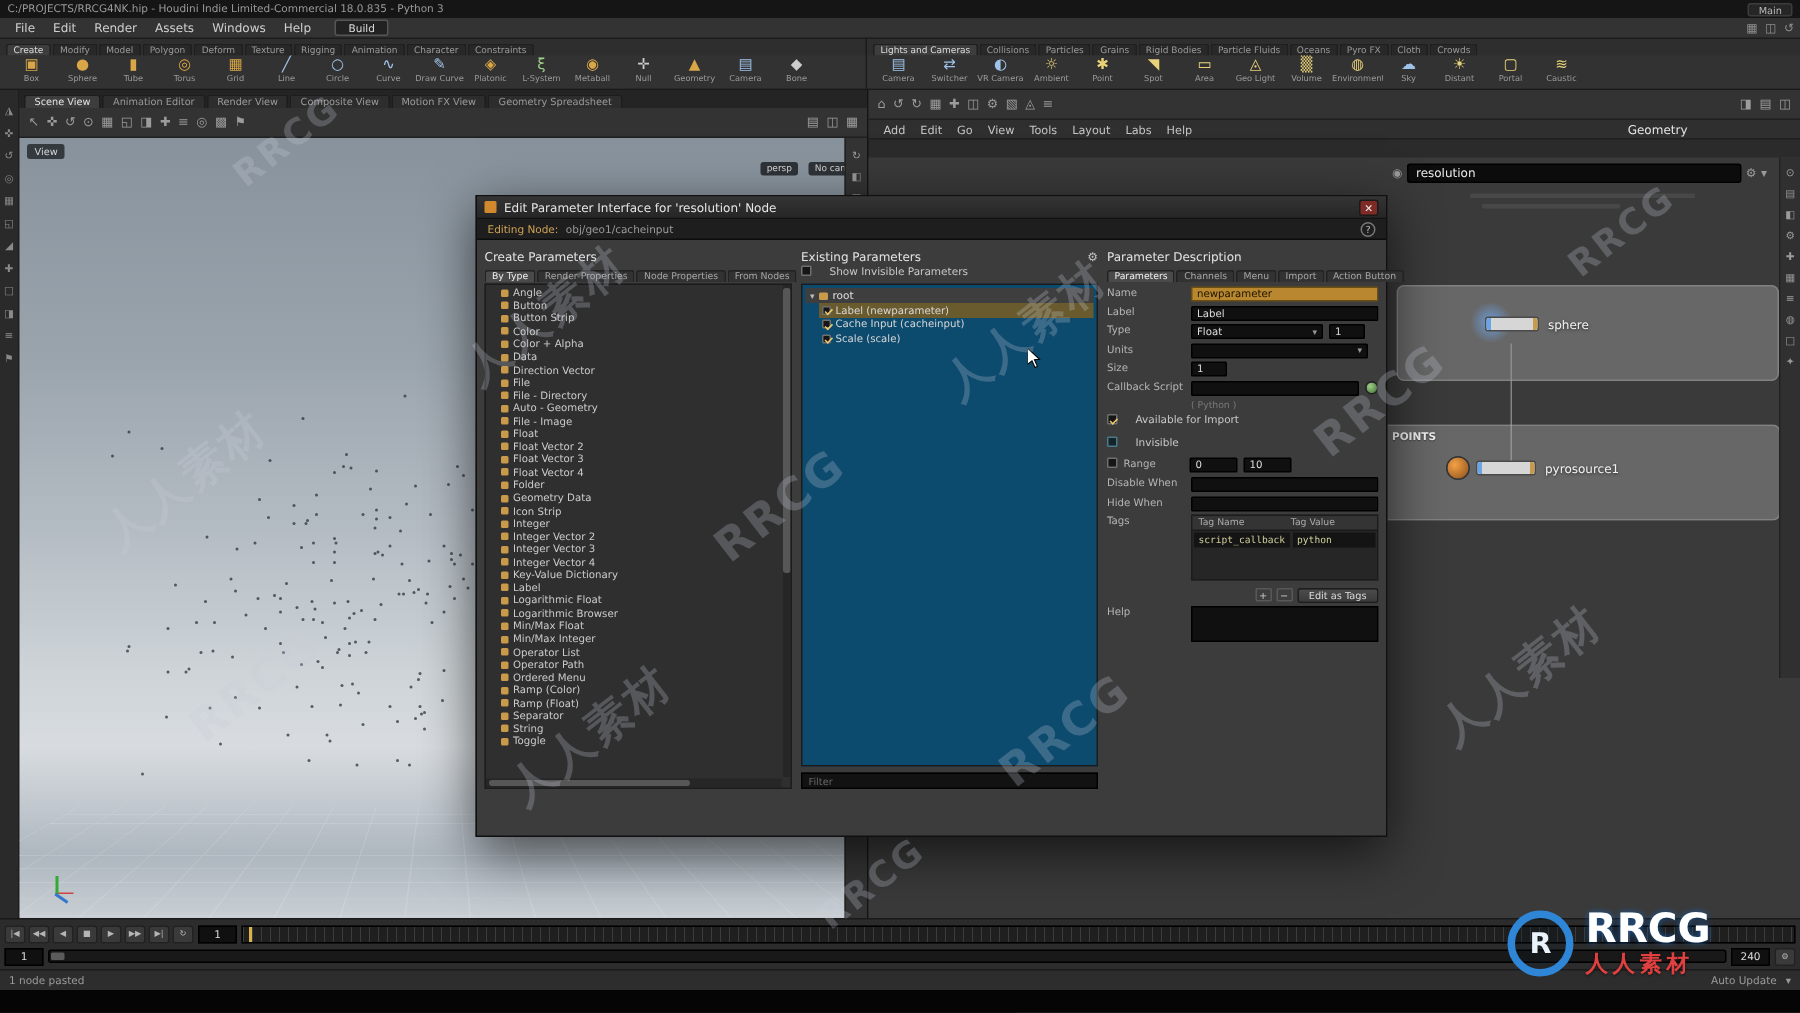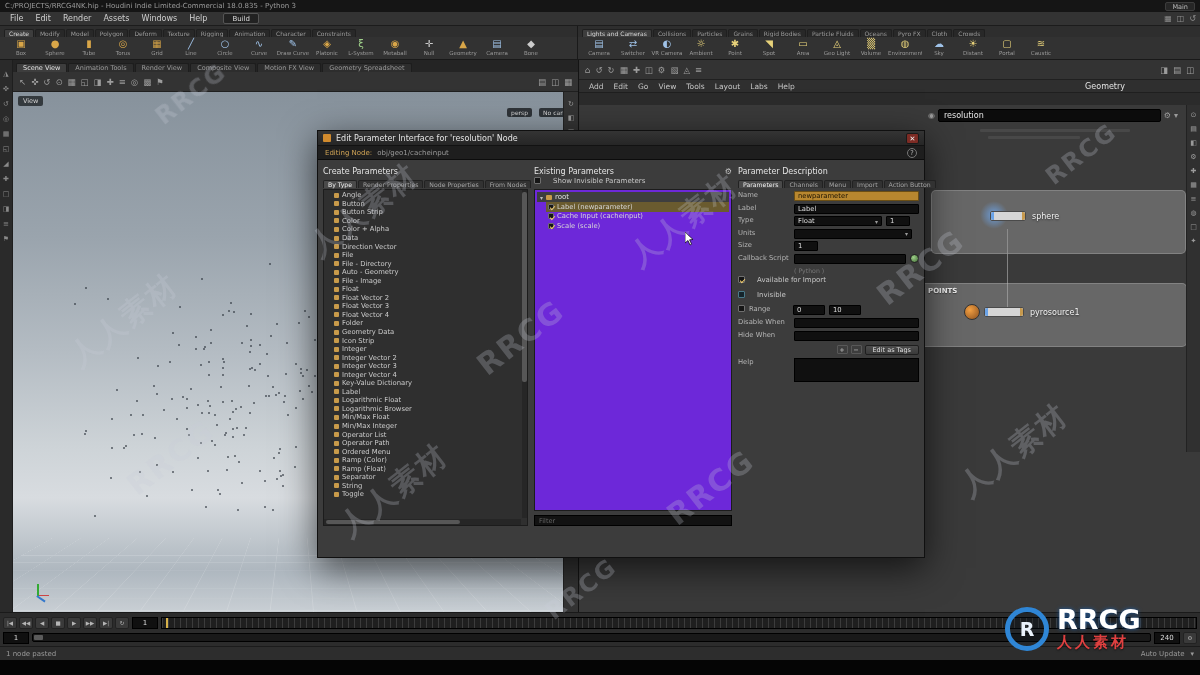--- a/index.html
+++ b/index.html
@@ -105,21 +105,21 @@
   .trow{height:8.55px;display:flex;align-items:center;gap:3px;padding-left:8px;font-size:6.8px;color:#cbcbcb;white-space:nowrap}
   .trow .sq{width:5px;height:5px;background:#c89a4a;border-radius:1px;flex:none}
   .vsb{position:absolute;right:0;top:0;bottom:7px;width:5px;background:#262626}
   .vsb .thumb{position:absolute;left:0;right:0;top:2px;height:58%;background:#575757;border-radius:2px}
   .hsb{position:absolute;left:0;right:6px;bottom:0;height:6px;background:#262626}
   .hsb .thumb{position:absolute;top:1px;bottom:1px;left:2px;width:68%;background:#575757;border-radius:2px}
   .chkrow{height:12px;display:flex;gap:12px;font-size:7px;color:#c7c7c7}
   .chk{width:7px;height:7px;background:#161616;border:1px solid #6f6f6f;border-radius:1px;position:relative;flex:none}
   .chk.on::after{content:"";position:absolute;left:1px;top:1.5px;width:3.6px;height:1.8px;border-left:1.4px solid #f2cd6e;border-bottom:1.4px solid #f2cd6e;transform:rotate(-45deg)}
   .chk.teal{border-color:#4a7a8a;background:#15242b}
-  .tree{flex:1;border:1px solid #1c1c1c;background:#6d28d9;padding:2px;position:relative;overflow:hidden}
+  .tree{flex:1;border:1px solid #1c1c1c;background:#0c4a6e;padding:2px;position:relative;overflow:hidden}
   .rootrow{height:10px;display:flex;align-items:center;gap:3px;background:#3e3e3e;font-size:7px;color:#e0e0e0;padding:0 3px}
   .rootrow .fold{width:6px;height:5px;background:#c89a4a;border-radius:1px}
   .erow{height:9.5px;display:flex;align-items:center;gap:3px;margin-left:9px;font-size:6.8px;color:#d6d6d6;padding:0 2px;white-space:nowrap;overflow:hidden}
   .erow.sel{background:#6a5b2f}
   .erow .chk{width:6px;height:6px}
   .filter-in{height:11px;background:#121212;border:1px solid #000;color:#bbb;font-size:6.5px;margin-top:4px;padding:0 4px;font-family:"DejaVu Sans",sans-serif}
   .filter-in::placeholder{color:#666}
   .cursor{position:absolute;left:150px;top:42px;z-index:5}
 
   .form{flex:1;display:flex;flex-direction:column;gap:2.6px;font-size:6.8px;overflow:hidden;padding-top:2px}
@@ -398,21 +398,21 @@
         <span>□</span>
         <span>◨</span>
         <span>≡</span>
         <span>⚑</span>
       </div>
 
     <div class="vcol">
       <div class="pane-tabs">
 
       <span>Scene View</span>
-          <span>Animation Tools</span>
+          <span>Animation Editor</span>
           <span>Render View</span>
           <span>Composite View</span>
           <span>Motion FX View</span>
           <span>Geometry Spreadsheet</span>
         </div>
       <div class="ptoolbar">
         <div class="grp">
 
         <span>↖</span>
             <span>✜</span>
@@ -1067,20 +1067,33 @@
               </div>
           </div>
           <div class="frow">
             <span class="flab">Disable When</span>
             <div class="ffield grow"></div>
           </div>
           <div class="frow">
             <span class="flab">Hide When</span>
             <div class="ffield grow"></div>
           </div>
+          <div class="frow" style="align-items:flex-start">
+            <span class="flab">Tags</span>
+            <div class="tagsbox">
+              <div class="tagshead">
+                <span>Tag Name</span>
+                <span>Tag Value</span>
+              </div>
+              <div class="tagrow">
+                <span>script_callback</span>
+                <span>python</span>
+              </div>
+            </div>
+          </div>
           <div class="tagbtns">
             <span class="mini">+</span>
             <span class="mini">−</span>
             <span class="btn" style="height:10px;font-size:6.5px;padding:0 7px">Edit as Tags</span>
           </div>
           <div class="frow" style="align-items:flex-start">
             <span class="flab">Help</span>
             <div class="helparea"></div>
           </div>
         </div>

